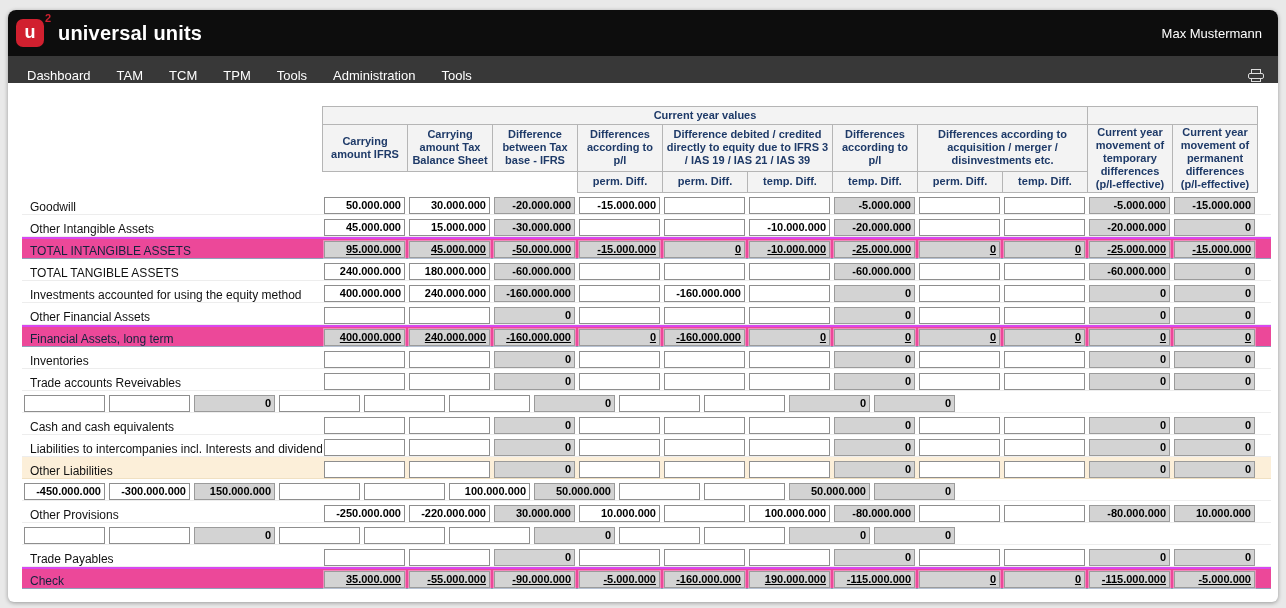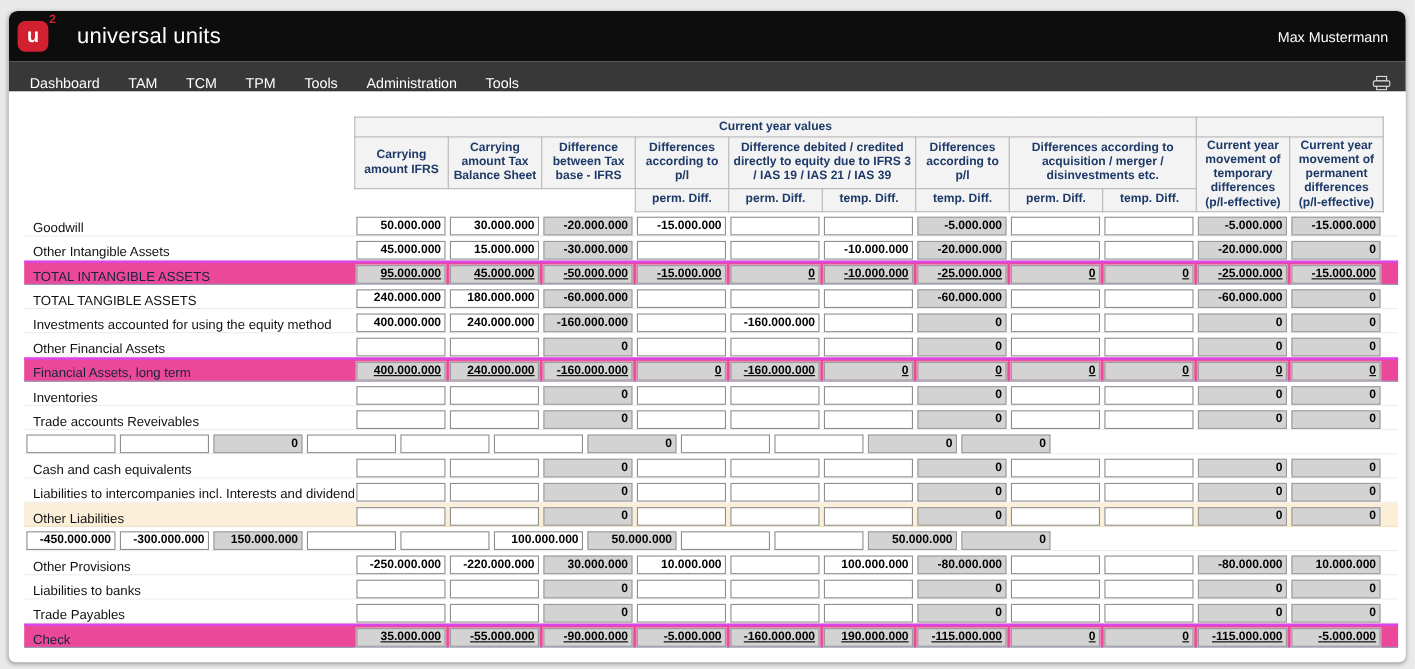--- a/index.html
+++ b/index.html
@@ -5,21 +5,21 @@
   * { box-sizing: border-box; margin: 0; padding: 0; }
   html, body { width: 1286px; height: 608px; background: #e9e9e9; font-family: "Liberation Sans", sans-serif; overflow: hidden; }
   .page { padding: 10px 8px 0 8px; }
   .card { width: 1270px; height: 592px; background: #fff; border-radius: 8px 8px 6px 6px; box-shadow: 0 1px 4px rgba(0,0,0,.35); overflow: hidden; }
 
   
   .topbar { height: 46px; background: #0d0d0d; display: flex; align-items: center; padding: 0 16px 0 8px; }
   .logo-box { width: 28px; height: 28px; background: #d1202f; border-radius: 7px; display: flex; align-items: center; justify-content: center; position: relative; }
   .logo-letter { color: #fff; font-weight: bold; font-size: 18px; line-height: 1; margin-top: -2px; }
   .logo-sup { color: #d1202f; font-weight: bold; font-size: 11px; position: absolute; top: -7px; right: -7px; }
-  .brand { color: #fff; font-weight: normal; font-size: 20px; margin-left: 26px; letter-spacing: .2px; }
+  .brand { color: #fff; font-weight: bold; font-size: 20px; margin-left: 14px; letter-spacing: .2px; }
   .user { margin-left: auto; color: #fff; font-size: 13px; }
 
   
   .navbar { height: 27px; background: #383838; display: flex; align-items: flex-end; padding: 0 14px 0 6px; }
   .nav-item { color: #fff; font-size: 13px; padding: 0 13px; cursor: pointer; }
   .printer { margin-left: auto; position: relative; width: 16px; height: 14px; cursor: pointer; }
   .p-top  { position: absolute; top: 0; left: 3px; width: 10px; height: 5px; border: 1px solid #dcdcdc; background: #383838; }
   .p-body { position: absolute; top: 4px; left: 0; width: 16px; height: 6px; border: 1px solid #dcdcdc; border-radius: 2px; background: #383838; }
   .p-out  { position: absolute; top: 9px; left: 3px; width: 10px; height: 4px; border: 1px solid #dcdcdc; background: #383838; }
 
@@ -651,21 +651,20 @@
               <div class="box"></div>
             </div>
             <div class="slot">
               <div class="box ro">-80.000.000</div>
             </div>
             <div class="slot">
               <div class="box ro">10.000.000</div>
             </div>
           </div>
           <div class="trow normal">
-            <div class="rlabel">Liabilities to banks</div>
             <div class="slot">
               <div class="box"></div>
             </div>
             <div class="slot">
               <div class="box"></div>
             </div>
             <div class="slot">
               <div class="box ro">0</div>
             </div>
             <div class="slot">

